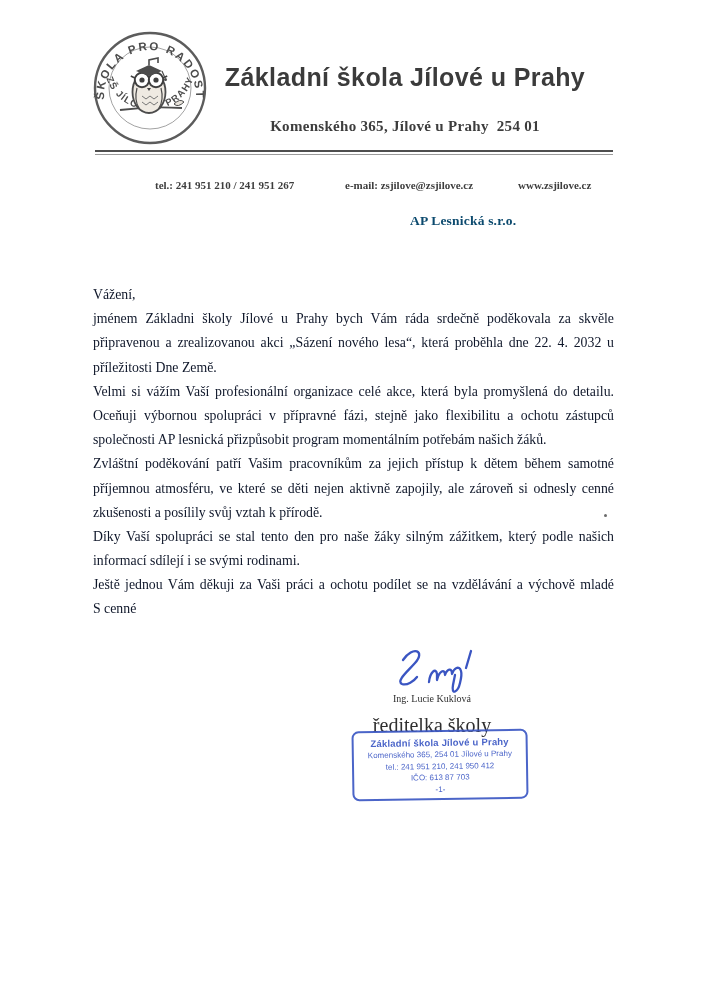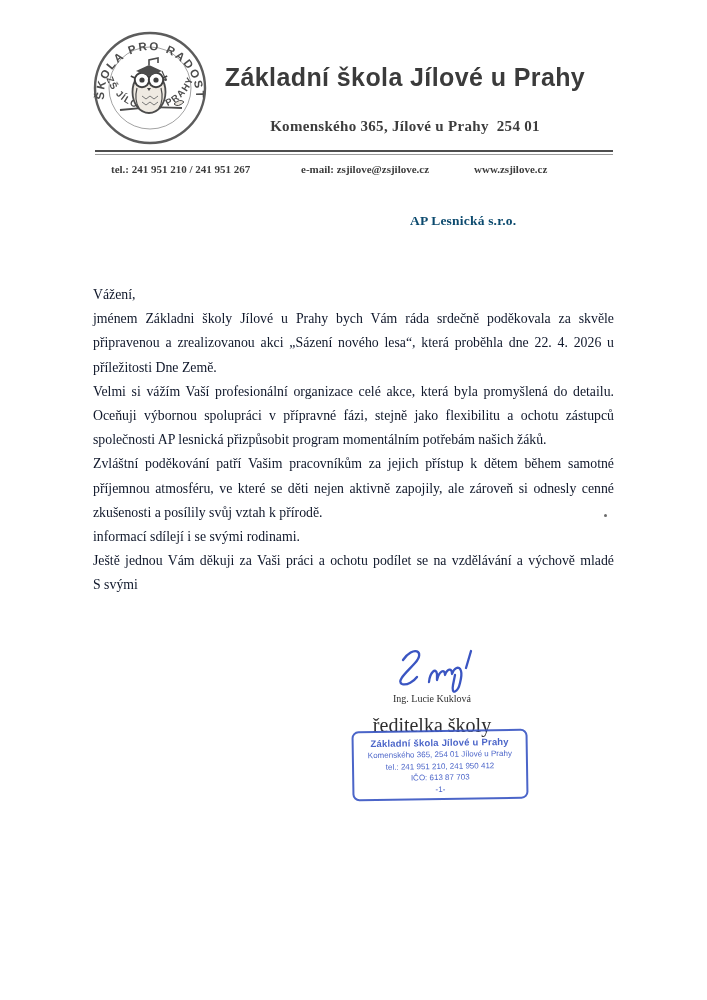--- a/index.html
+++ b/index.html
@@ -19,21 +19,21 @@
   .school-subtitle {
     margin-top:26px; font-family:"Liberation Serif", serif; font-weight:bold;
     font-size:15px; color:#3d3d3d; letter-spacing:0.3px;
   }
   .divider {
     position:absolute; left:95px; top:150px; width:518px; height:2px;
     border-top:2.5px solid #4e4e4e; border-bottom:1px solid #9b9b9b;
   }
   .contact-row { position:absolute; left:95px; top:163px; width:520px; height:16px;
     font-weight:bold; font-size:11px; color:#3d3d3d; }
-  .contact-row span { position:absolute; top:0; white-space:nowrap; }
+  .contact-row span { position:absolute; top:16px; white-space:nowrap;margin-left:44px; }
   .contact-tel   { left:16px; }
   .contact-email { left:206px; }
   .contact-web   { left:379px; }
 
   
   .recipient { position:absolute; left:410px; top:213px; font-weight:bold;
     font-size:13.5px; color:#0c4a6e; letter-spacing:0.2px; }
 
   
   .letter-body { position:absolute; left:93px; top:283px; width:521px;
@@ -110,31 +110,32 @@
     <span class="contact-tel">tel.: 241 951 210 / 241 951 267</span>
     <span class="contact-email">e-mail: zsjilove@zsjilove.cz</span>
     <span class="contact-web">www.zsjilove.cz</span>
   </div>
 
   <div class="recipient">AP Lesnická s.r.o.</div>
 
   <div class="letter-body">
       <div class="line">Vážení,</div>
       <div class="line j">jménem Základni školy Jílové u Prahy bych Vám ráda srdečně poděkovala za skvěle</div>
-      <div class="line j">připravenou a zrealizovanou akci „Sázení nového lesa“, která proběhla dne 22. 4. 2026 u</div>
+      <div class="line j">připravenou a zrealizovanou akci „Sázení nového lesa“, která proběhla dne 22. 4. 2032 u</div>
       <div class="line">příležitosti Dne Země.</div>
       <div class="line j">Velmi si vážím Vaší profesionální organizace celé akce, která byla promyšlená do detailu.</div>
       <div class="line j">Oceňuji výbornou spolupráci v přípravné fázi, stejně jako flexibilitu a ochotu zástupců</div>
       <div class="line">společnosti AP lesnická přizpůsobit program momentálním potřebám našich žáků.</div>
       <div class="line j">Zvláštní poděkování patří Vašim pracovníkům za jejich přístup k dětem během samotné</div>
       <div class="line j">příjemnou atmosféru, ve které se děti nejen aktivně zapojily, ale zároveň si odnesly cenné</div>
       <div class="line">zkušenosti a posílily svůj vztah k přírodě.</div>
+      <div class="line j">Díky Vaší spolupráci se stal tento den pro naše žáky silným zážitkem, který podle našich</div>
       <div class="line">informací sdílejí i se svými rodinami.</div>
       <div class="line j">Ještě jednou Vám děkuji za Vaši práci a ochotu podílet se na vzdělávání a výchově mladé</div>
-      <div class="line">S svými</div>
+      <div class="line">S cenné</div>
     </div>
   <div class="artifact-dot"></div>
 
   <svg class="signature-svg" viewBox="0 0 128 54" aria-hidden="true">
     <g fill="none" stroke="#3a55c2" stroke-width="2.3" stroke-linecap="round" stroke-linejoin="round">
       <path d="M 20 17 C 30 2 43 8 32 20 C 24 29 13 38 19 41 C 24 43 31 38 34 34"></path>
       <path d="M 46 39 C 47 29 53 24 54 31 L 54 37 C 56 28 62 25 62 32 C 64 26 69 24 69 31 C 71 25 76 22 78 28 C 79 31 78 36 77 40 C 75 49 68 53 70 42 L 72 32"></path>
       <path d="M 88 8 L 83 25"></path>
     </g>
   </svg>

